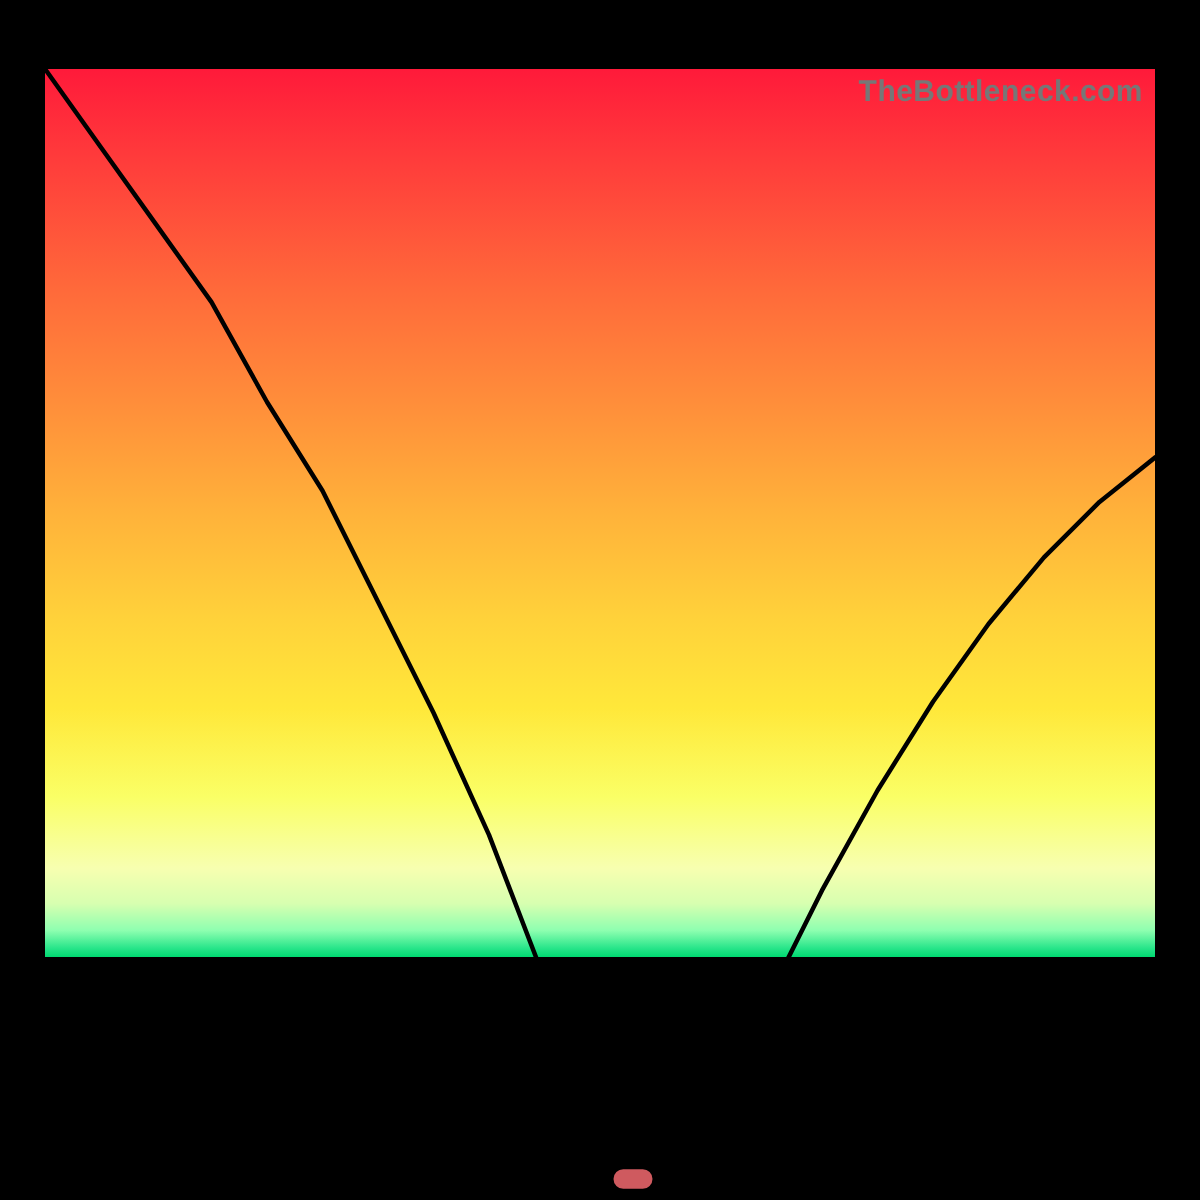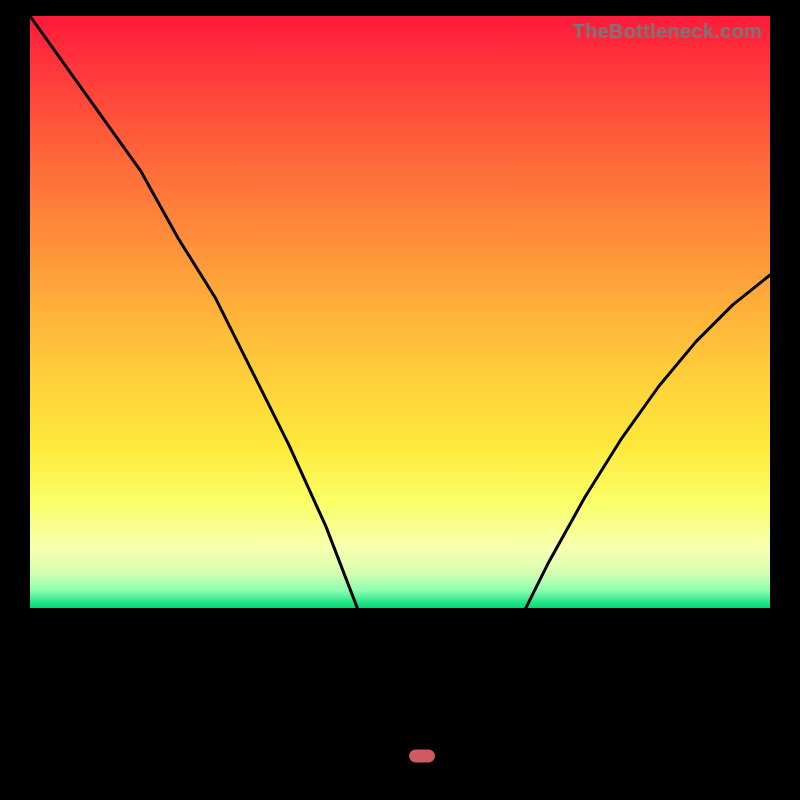--- a/index.html
+++ b/index.html
@@ -13,21 +13,21 @@
   }
   .frame {
     position: relative;
     width: 800px;
     height: 800px;
     background: #000;
   }
   .plot-area {
     position: absolute;
     left: 30px;
-    top: 16px;
+    top: 46px;
     width: 740px;
     height: 592px;
     background: linear-gradient(
       to bottom,
       #ff1a3a 0%,
       #ff3b3b 10%,
       #ff6a3a 25%,
       #ff8f3a 38%,
       #ffb23a 50%,
       #ffd23a 62%,

